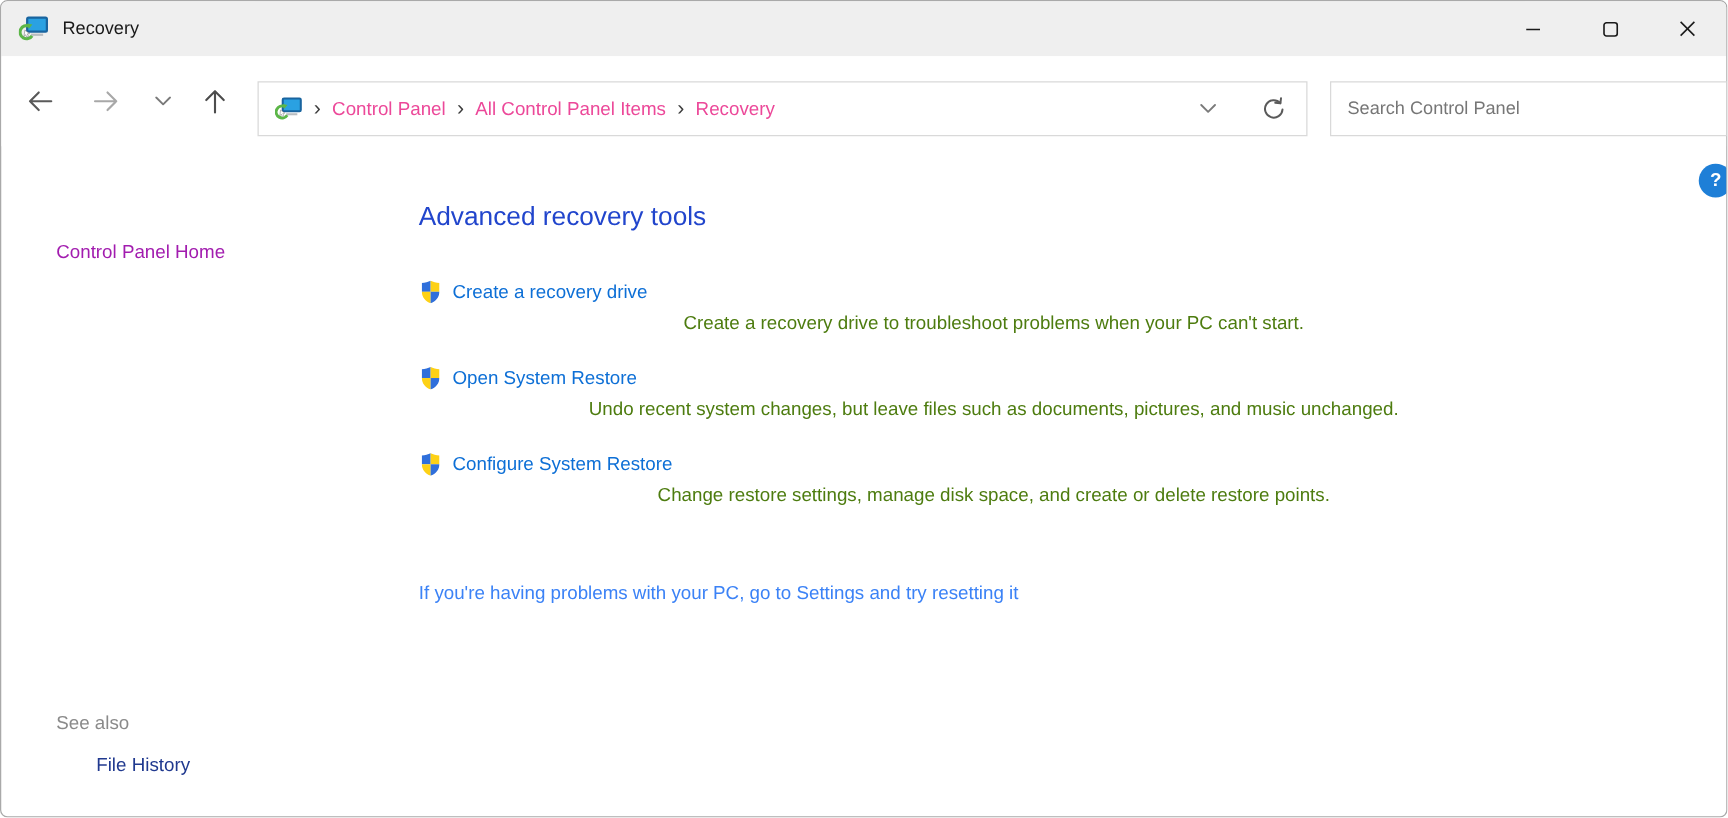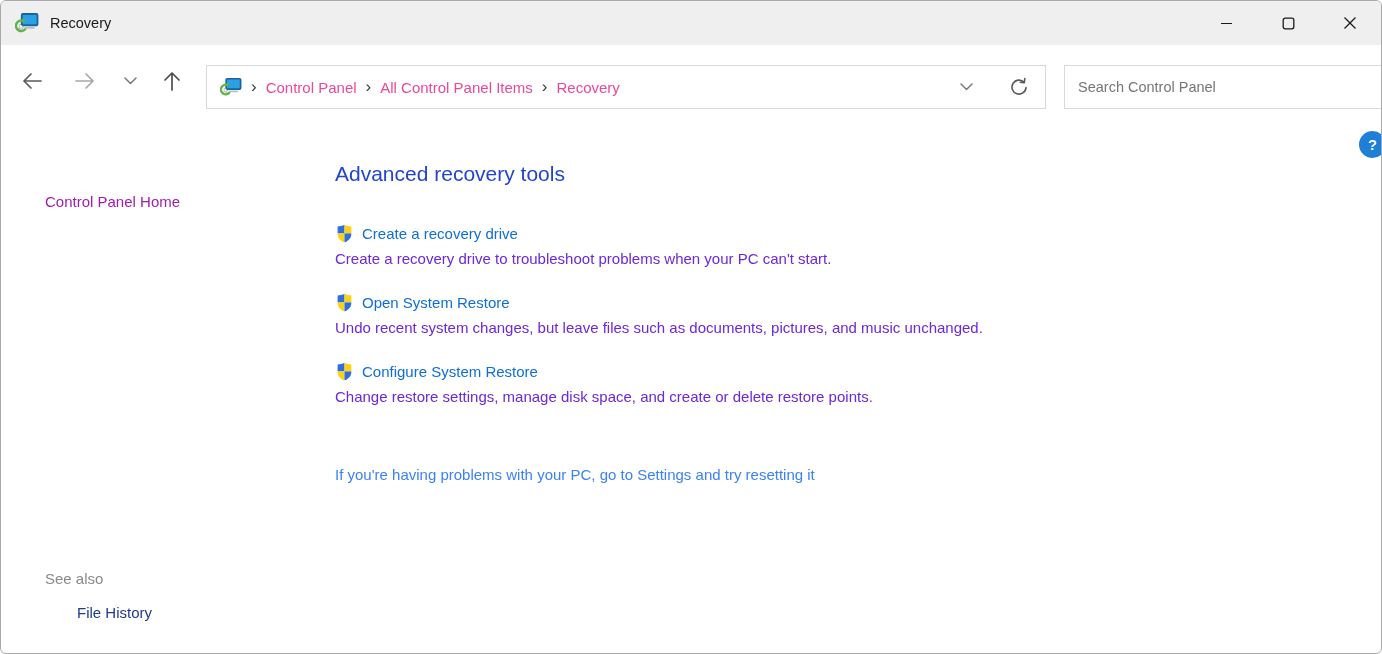--- a/index.html
+++ b/index.html
@@ -44,25 +44,25 @@
   .help-btn {
     position:absolute; top:130px; right:-5px; width:27px; height:27px; border-radius:50%;
     background:#1e7fd7; color:#ffffff; font-size:15px; font-weight:bold;
     display:flex; align-items:center; justify-content:center; cursor:pointer;
   }
   .sidebar-home { position:absolute; left:44px; top:150px; font-size:15px; color:#a21caf; cursor:pointer;margin-top:42px; }
   .see-also { position:absolute; left:44px; top:569px; font-size:15px; color:#8a8a8a; }
   .file-history { position:absolute; left:44px; top:603px; font-size:15px; color:#20398f; cursor:pointer;margin-left:32px; }
   .main { position:absolute; left:334px; top:160px; width:920px; }
   .main h1 { font-size:21px; font-weight:400; color:#2145cc; margin:0 0 36px 0; line-height:26px; }
-  .tool { margin-bottom:23px; }
+  .tool { margin-bottom:23px;text-align:center; }
   .tool-link-row { display:flex; align-items:center; gap:8px; margin-bottom:5px; cursor:pointer; }
   .shield { width:19px; height:21px; flex:0 0 auto; }
   .tool-link { font-size:15px; color:#0d6fd6; line-height:21px; }
-  .tool-desc { font-size:15px; color:#6d28d9; line-height:20px; }
+  .tool-desc { font-size:15px; color:#4d7c0f; line-height:20px; }
   .settings-link { margin-top:36px; font-size:15px; color:#3b82f6; cursor:pointer; display:inline-block; }
 </style>
 </head>
 <body>
 
 <svg width="0" height="0" style="position:absolute">
   <defs>
     <g id="recovery-glyph">
       <rect x="9" y="4" width="21" height="15" rx="1.5" fill="#2aa1e2" stroke="#19649f" stroke-width="2.4"></rect>
       <rect x="13" y="21.2" width="13" height="2.4" fill="#b9bdc1"></rect>

